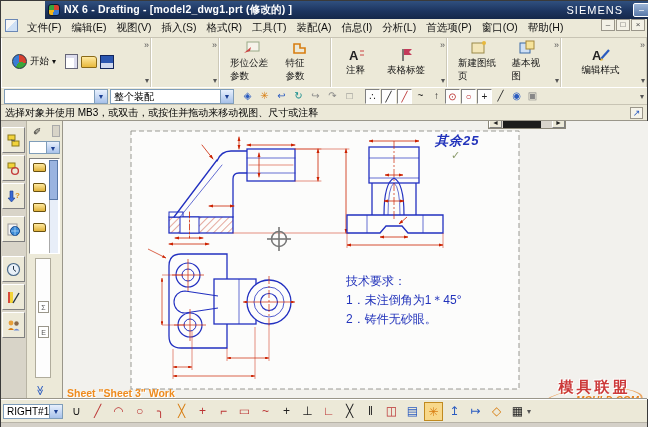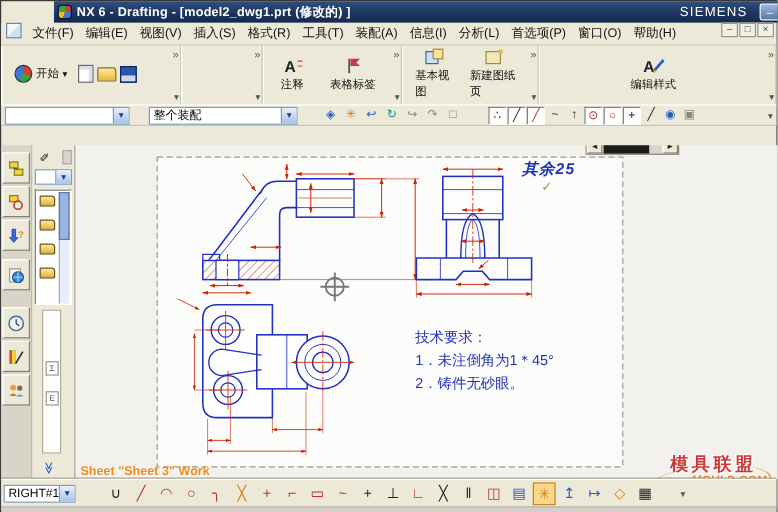--- a/index.html
+++ b/index.html
@@ -42,21 +42,21 @@
     gap:2px; font-size:9.5px; color:#111; padding:2px 4px; border:1px solid transparent; }
   .smallicons { display:flex; gap:3px; align-items:center; }
   .ico-page { width:13px; height:15px; background:#fff; border:1px solid #667; box-shadow:inset -3px 3px 0 #dde; }
   .ico-folder { width:16px; height:12px; background:linear-gradient(#ffe9a0,#e8b93c); border:1px solid #8a6a18; border-radius:1px 3px 1px 1px; }
   .ico-save { width:14px; height:14px; background:#2b56b0; border:1px solid #12255c; box-shadow:inset 0 -5px 0 #cfd8ef; }
   .start-ico { width:15px; height:15px; border-radius:50%;
     background:conic-gradient(#d8412f 0 30%, #3aa53a 30% 60%, #3a7cd5 60% 100%); border:1px solid #234; }
 
   
   .selbar { position:absolute; left:0; top:86px; width:100%; height:18px; background:#ece9d8;
-    border-top:1px solid #fff; border-bottom:1px solid #c8c4b4; display:flex; align-items:center; padding:0 3px; gap:16px; }
+    border-top:1px solid #fff; border-bottom:1px solid #c8c4b4; display:flex; align-items:center; padding:0 3px; gap:2px; }
   .combo { height:15px; background:#fff; border:1px solid #7f9db9; display:flex; align-items:stretch; }
   .combo .txt { flex:1; font-size:10px; padding:0 3px; line-height:13px; white-space:nowrap; overflow:hidden; }
   .combo .drop { width:13px; background:linear-gradient(#e8f0fd,#a8c2ea); border-left:1px solid #7f9db9;
     color:#1b3f93; font-size:7px; text-align:center; line-height:13px; }
   .selico { width:15px; height:15px; font-size:10px; line-height:14px; text-align:center; color:#334; }
   .selico.sunken { border:1px solid; border-color:#808080 #fff #fff #808080; background:#fdfdfd; }
   .c-red{color:#b33!important} .c-blue{color:#2a5bc0!important} .c-teal{color:#1b8f8f!important}
   .c-orange{color:#d87d10!important} .c-gray{color:#888!important} .c-dark{color:#222!important}
 
   
@@ -108,21 +108,21 @@
   .watermark { position:absolute; left:474px; top:257px; width:115px; text-align:center; pointer-events:none; }
   .watermark .wm1 { font-size:15px; font-weight:bold; color:#cc3a3a; letter-spacing:3px;
     text-shadow:1px 1px 0 #fff,-1px -1px 0 #fff; }
   .watermark .wm2 { font-size:10px; font-weight:bold; font-style:italic; color:#e8821e; margin-top:-2px;
     text-shadow:1px 1px 0 #fff; }
   .watermark .swoosh { position:absolute; left:6px; top:10px; width:100px; height:26px;
     border:2px solid rgba(232,130,30,.65); border-top:none; border-radius:50%; transform:rotate(-4deg); }
 
   
   .bottombar { position:absolute; left:0; top:398px; width:100%; height:23px; background:#ece9d8;
-    border-top:1px solid #fff; box-shadow:0 -1px 0 #9a968a; display:flex; align-items:center; padding:0 2px; gap:20px; }
+    border-top:1px solid #fff; box-shadow:0 -1px 0 #9a968a; display:flex; align-items:center; padding:0 2px; gap:0; }
   .bico { width:19px; height:19px; font-size:12px; line-height:18px; text-align:center; color:#333; }
   .bico.active { background:#f8d88a; border:1px solid #c08a20; }
   .bottomedge { position:absolute; left:0; top:421px; width:100%; height:6px; background:#d4d0c8; border-top:1px solid #b8b4a8; }
 </style>
 </head>
 <body>
 
 <div id="app">
 
   <div class="titlebar">
@@ -172,20 +172,35 @@
       </div>
       <span class="ovf">»</span>
       <span class="more">▾</span>
     </div>
 
     <div class="tgroup" style="width:68px;justify-content:center">
       <span class="ovf">»</span>
       <span class="more">▾</span>
     </div>
 
+    <div class="tgroup" style="width:112px;justify-content:space-around">
+      <div class="tbtn">
+        <svg width="20" height="15">
+          <rect x="6" y="2" width="12" height="9" fill="#f6f3ea" stroke="#9a8"></rect>
+          <path d="M3,13 L10,7 l-1,4 z" fill="#c44"></path>
+        </svg>
+        <span>形位公差参数</span>
+      </div>
+      <div class="tbtn">
+        <svg width="18" height="15">
+          <path d="M4,13 V4 h6 v4 h5 v5 z" fill="none" stroke="#d87d10" stroke-width="1.6"></path>
+        </svg>
+        <span>特征参数</span>
+      </div>
+    </div>
 
     <div class="tgroup" style="width:116px;justify-content:space-around">
       <div class="tbtn">
         <svg width="18" height="15">
           <text x="2" y="13" font-size="13" font-weight="bold" fill="#222">A</text>
           <line x1="13" y1="4" x2="17" y2="4" stroke="#c44"></line>
             <line x1="13" y1="8" x2="17" y2="8" stroke="#c44"></line>
         </svg>
         <span>注释</span>
       </div>
@@ -195,33 +210,33 @@
           <path d="M5,2 h8 l-3,3 3,3 h-8 z" fill="#c43a5a"></path>
         </svg>
         <span>表格标签</span>
       </div>
       <span class="ovf">»</span>
       <span class="more">▾</span>
     </div>
 
     <div class="tgroup" style="width:114px;justify-content:space-around">
       <div class="tbtn">
-        <svg width="20" height="15">
-          <rect x="3" y="3" width="10" height="10" fill="#cfe0f5" stroke="#3a6aa5"></rect>
-          <rect x="9" y="1" width="8" height="8" fill="#f6e39a" stroke="#a5883a"></rect>
-        </svg>
-        <span>基本视图</span>
-      </div>
-      <div class="tbtn">
         <svg width="18" height="15">
           <rect x="3" y="3" width="12" height="10" fill="#f3e6b8" stroke="#9a8a4a"></rect>
           <path d="M15,3 l-3,0 0,-0.01 z" fill="#fff"></path>
           <circle cx="15" cy="3" r="2" fill="#e8b93c"></circle>
         </svg>
         <span>新建图纸页</span>
+      </div>
+      <div class="tbtn">
+        <svg width="20" height="15">
+          <rect x="3" y="3" width="10" height="10" fill="#cfe0f5" stroke="#3a6aa5"></rect>
+          <rect x="9" y="1" width="8" height="8" fill="#f6e39a" stroke="#a5883a"></rect>
+        </svg>
+        <span>基本视图</span>
       </div>
       <span class="ovf">»</span>
       <span class="more">▾</span>
     </div>
 
     <div class="tgroup" style="flex:1">
       <div class="tbtn" style="margin:0 auto">
         <svg width="20" height="15">
           <text x="1" y="13" font-size="13" font-weight="bold" fill="#222">A</text>
           <line x1="10" y1="12" x2="18" y2="3" stroke="#2a5bc0" stroke-width="2.2"></line>
@@ -263,20 +278,24 @@
         <span class="selico sunken c-red">⊙</span>
         <span class="selico sunken c-red">○</span>
         <span class="selico sunken c-dark">+</span>
         <span class="selico c-dark">╱</span>
         <span class="selico c-blue">◉</span>
         <span class="selico c-gray">▣</span>
       </div>
     <span style="margin-left:auto;font-size:8px;color:#555">▾</span>
   </div>
 
+  <div class="promptbar">
+    <span class="ptext">选择对象并使用 MB3，或双击，或按住并拖动来移动视图、尺寸或注释</span>
+    <span class="picon">↗</span>
+  </div>
 
   <div class="main">
 
     <div class="resbar">
       <div class="rtab" style="top:6px">
         <svg width="15" height="15">
           <rect x="2" y="2" width="7" height="5" fill="#f2d33a" stroke="#8a7a1a"></rect>
           <rect x="6" y="8" width="7" height="5" fill="#f2d33a" stroke="#8a7a1a"></rect>
           <line x1="5" y1="7" x2="9" y2="8" stroke="#555"></line>
         </svg>

